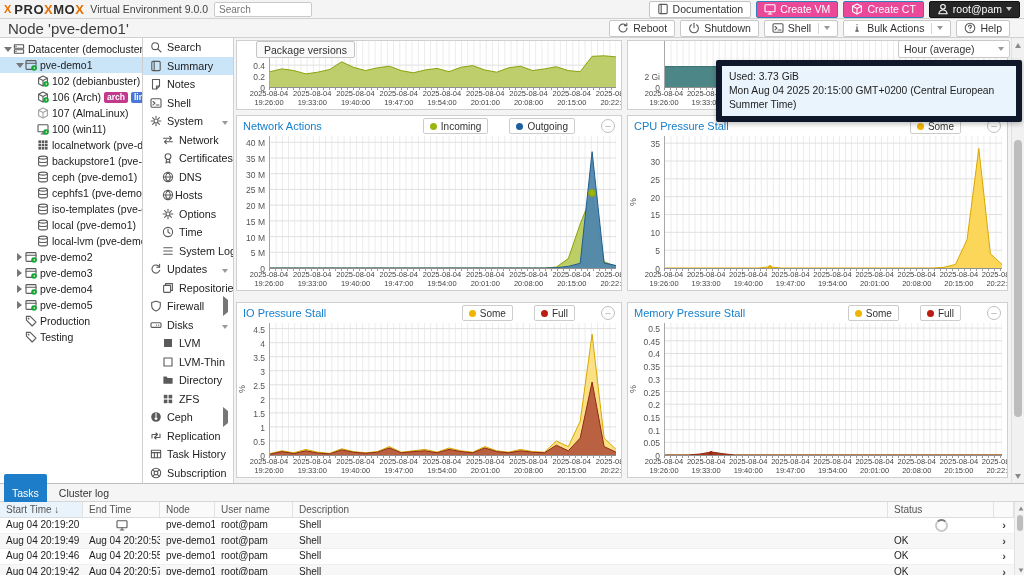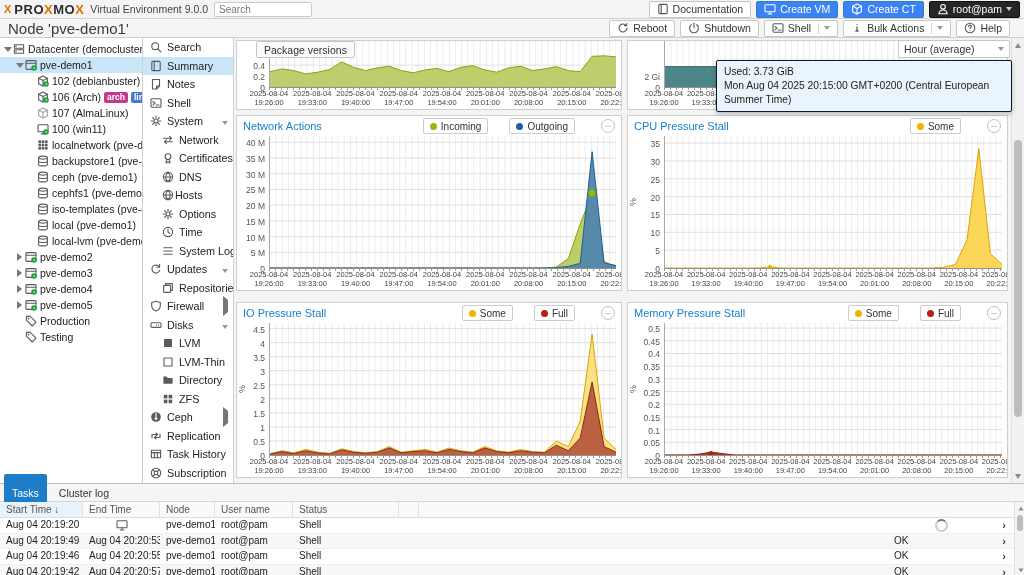--- a/index.html
+++ b/index.html
@@ -11,21 +11,21 @@
        display:flex;align-items:center;gap:6px;padding:0 4px;box-sizing:border-box;z-index:40;}
   #logo{display:flex;align-items:center;gap:3px;}
   #logo .lx{color:#e57000;font-weight:bold;}
   #logo .word{font-weight:bold;font-size:13px;letter-spacing:.5px;color:#2b2b2b;}
   #logo .word .ox{color:#e57000;}
   #ver{font-size:10.5px;color:#444;}
   #hdr-search{width:88px;height:13px;border:1px solid #c9c9c9;border-radius:2px;font-size:10px;padding:0 4px;color:#555;background:#fff;}
   #hdr-right{margin-left:auto;display:flex;gap:5px;align-items:center;}
   .hbtn{display:flex;align-items:center;gap:4px;height:15px;padding:0 7px;border-radius:2px;font-size:10.5px;
         border:1px solid #c5c5c5;background:#fff;color:#333;cursor:pointer;white-space:nowrap;}
-  .hbtn.primary{background:#3b82f6;border-color:#2f7fba;color:#fff;}
+  .hbtn.primary{background:#ec4899;border-color:#2f7fba;color:#fff;}
   .hbtn.primary .ic{color:#fff;}
   .hbtn.dark{background:#262626;border-color:#111;color:#fff;}
   .hbtn.dark .ic{color:#fff;}
   .caret{width:0;height:0;border-left:3.5px solid transparent;border-right:3.5px solid transparent;border-top:4px solid #999;display:inline-block;}
   .hbtn.dark .caret{border-top-color:#ccc;}
   
   #row2{position:absolute;left:0;top:19px;width:1024px;height:19px;background:#f5f5f5;border-bottom:1px solid #d0d0d0;box-sizing:border-box;z-index:39;display:flex;}
   #treehdr{width:143px;border-right:1px solid #d0d0d0;box-sizing:border-box;display:flex;align-items:center;gap:3px;padding:0 3px;}
   #viewsel{flex:1;height:14px;background:#fff;border:1px solid #c9c9c9;border-radius:2px;display:flex;align-items:center;
            justify-content:space-between;padding:0 4px;font-size:10.5px;color:#333;cursor:pointer;}
@@ -66,21 +66,21 @@
   .ytick{position:absolute;right:4px;font-size:8.5px;color:#555;white-space:nowrap;}
   .yunit{position:absolute;left:1px;font-size:9px;color:#555;transform:rotate(-90deg);}
   .plot{position:relative;border-left:1px solid #a8a8a8;border-bottom:1px solid #8f8f8f;}
   .plot svg{display:block;}
   .mark{position:absolute;border-radius:50%;box-sizing:border-box;}
   .xaxis{position:relative;height:22px;}
   .xlab{position:absolute;top:3px;width:52px;text-align:center;font-size:7.5px;color:#444;line-height:8.5px;}
   .xticks{position:absolute;top:0;height:3px;background:repeating-linear-gradient(90deg,#999 0,#999 1px,transparent 1px,transparent 6px);}
   #pkgbtn{position:absolute;z-index:30;height:15px;padding:0 7px;border:1px solid #c5c5c5;border-radius:2px;background:#fafafa;font-size:10.5px;color:#333;display:flex;align-items:center;cursor:pointer;}
   #hoursel{position:absolute;z-index:30;height:16px;background:#fff;border:1px solid #c9c9c9;border-radius:2px;display:flex;align-items:center;justify-content:space-between;padding:0 5px;font-size:10.5px;color:#333;cursor:pointer;}
-  #tooltip{position:absolute;z-index:50;background:#eaf4fc;border:1px solid #0f172a;border-radius:2px;box-shadow:0 2px 5px rgba(0,0,0,.25);padding:4px 7px;font-size:10.3px;color:#222;line-height:14px;}
+  #tooltip{position:absolute;z-index:50;background:#eaf4fc;border:6px solid #0f172a;border-radius:2px;box-shadow:0 2px 5px rgba(0,0,0,.25);padding:4px 7px;font-size:10.3px;color:#222;line-height:14px;}
   
   #csb{position:absolute;right:0;top:0;width:13px;height:445px;background:#f1f1f1;border-left:1px solid #e0e0e0;box-sizing:border-box;z-index:35;}
   .sbarrow{position:absolute;left:0;width:12px;height:12px;display:flex;align-items:center;justify-content:center;cursor:pointer;}
   .sbup{top:1px;} .sbdn{bottom:1px;}
   .tri-up{width:0;height:0;border-left:3.5px solid transparent;border-right:3.5px solid transparent;border-bottom:5px solid #8a8a8a;}
   .tri-dn{width:0;height:0;border-left:3.5px solid transparent;border-right:3.5px solid transparent;border-top:5px solid #8a8a8a;}
   #csb .thumb{position:absolute;left:2px;width:8px;border-radius:4px;background:#bdbdbd;cursor:pointer;}
   
   #footer{position:absolute;left:0;top:483px;width:1024px;height:92px;background:#fff;border-top:1px solid #bfbfbf;box-sizing:border-box;z-index:38;}
   #ftabs{height:18px;background:#f5f5f5;border-bottom:1px solid #d6d6d6;display:flex;align-items:center;gap:4px;padding:0 4px;box-sizing:border-box;}
@@ -989,20 +989,21 @@
   <div id="footer">
     <div id="ftabs">
         <span class="ftab act">Tasks</span>
         <span class="ftab">Cluster log</span>
       </div>
     <div id="fhead">
         <span class="fh sorted" style="width: 83px;">Start Time ↓</span>
         <span class="fh" style="width: 77px;">End Time</span>
         <span class="fh" style="width: 55px;">Node</span>
         <span class="fh" style="width: 78px;">User name</span>
+        <span class="fh" style="width: 595px;">Description</span>
         <span class="fh" style="width: 106px;">Status</span>
         <span class="fh" style="width: 20px;"></span>
       </div>
     <div id="frows">
         <div class="frow">
           <span class="fc" style="width: 83px;">Aug 04 20:19:20</span>
           <span class="fc" style="width: 77px; text-align: center;"><span style="display: inline-flex;">
               <svg class="ic" viewBox="0 0 12 12" fill="none" stroke="currentColor" stroke-width="1.1" stroke-linecap="round" stroke-linejoin="round">
                 <rect x="1" y="1.8" width="10" height="7" rx="0.8"></rect>
                 <path d="M4.2 11h3.6M6 8.8V11"></path>

